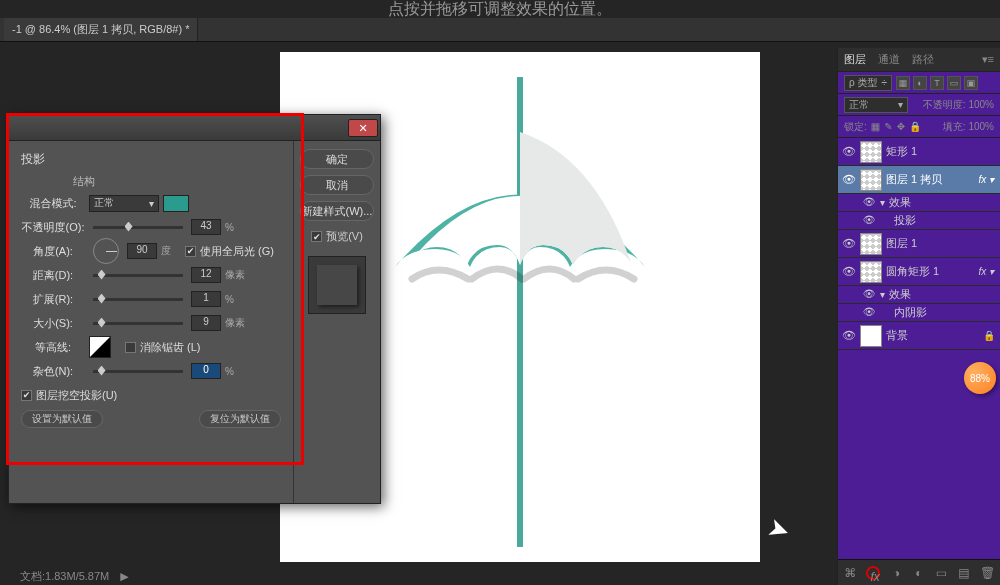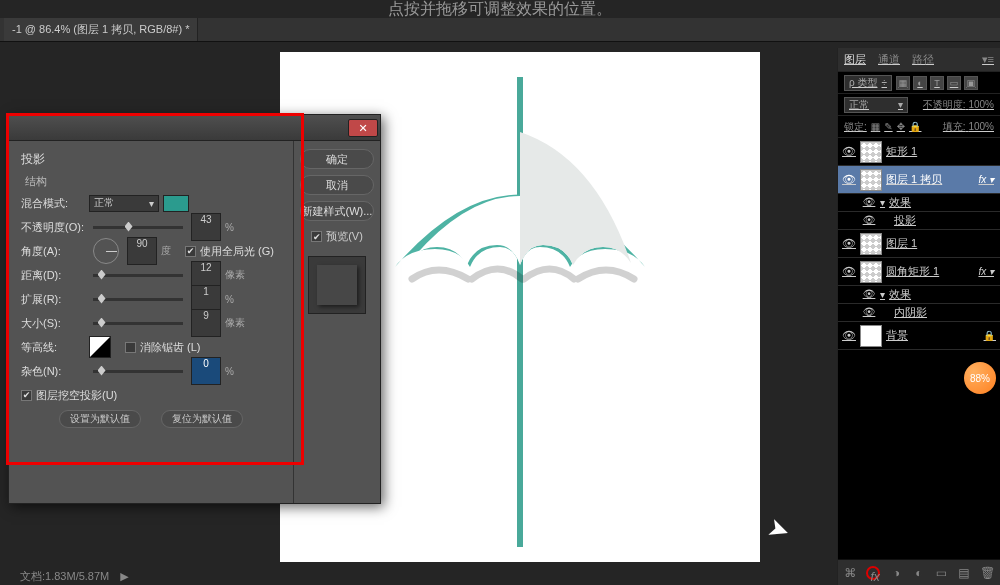--- a/index.html
+++ b/index.html
@@ -15,21 +15,21 @@
 
 .workspace { position: absolute; top: 42px; left: 0; right: 0; bottom: 20px; background: #252525; }
 
 
 .canvas-wrap { position: absolute; left: 280px; top: 10px; width: 480px; height: 510px; background: #fff; overflow: hidden; }
 
 
 .umbrella { position: absolute; left: 50%; top: 25px; transform: translateX(-50%); }
 
 
-.panels { position: absolute; right: 0; top: 48px; width: 163px; bottom: 0; background: #000000; border-left: 1px solid #222; text-decoration: underline; }
+.panels { position: absolute; right: 0; top: 48px; width: 163px; bottom: 0; background: #4c1d95; border-left: 1px solid #222; }
 .panel-tabs { height: 24px; background: #2e2e2e; display: flex; align-items: center; padding: 0 6px; gap: 12px; border-bottom: 1px solid #222; }
 .panel-tab { font-size: 11px; color: #888; cursor: pointer; }
 .panel-tab.active { color: #ddd; }
 .panel-toolbar { height: 22px; display: flex; align-items: center; padding: 2px 6px; gap: 4px; border-bottom: 1px solid #222; }
 .panel-toolbar2 { height: 22px; display: flex; align-items: center; padding: 2px 6px; gap: 4px; border-bottom: 1px solid #222; font-size: 10px; color: #888; justify-content: space-between; }
 .panel-toolbar3 { height: 22px; display: flex; align-items: center; padding: 2px 6px; gap: 4px; border-bottom: 1px solid #222; font-size: 10px; color: #888; }
 .layer-list { overflow-y: auto; }
 .layer-row { display: flex; align-items: center; height: 28px; padding: 0 4px; border-bottom: 1px solid #2a2a2a; gap: 4px; }
 .layer-row.selected { background: #5a7aa8; color: #fff; }
 .layer-row.sub { padding-left: 24px; height: 18px; font-size: 10px; }
@@ -50,29 +50,29 @@
 .dlg-close { width: 30px; height: 18px; background: #c04848; border: 1px solid #222; border-radius: 2px; color: #fff; text-align: center; font-size: 11px; line-height: 16px; cursor: pointer; }
 .dialog-body { display: flex; height: calc(100% - 26px); }
 .dlg-left { width: 285px; padding: 10px 12px; border-right: 1px solid #333; color: #ddd; font-size: 11px; }
 .dlg-right { flex: 1; padding: 8px 6px; display: flex; flex-direction: column; gap: 6px; align-items: center; }
 .dlg-btn { width: 74px; height: 20px; background: #4a4a4a; border: 1px solid #666; border-radius: 10px; color: #ddd; font-size: 11px; text-align: center; line-height: 18px; cursor: pointer; }
 .preview-chk { display: flex; align-items: center; gap: 4px; margin-top: 2px; font-size: 11px; }
 .preview-thumb { width: 58px; height: 58px; background: #3a3a3a; border: 1px solid #222; margin-top: 6px; position: relative; }
 .preview-thumb::after { content: ""; position: absolute; inset: 8px; background: #474747; box-shadow: 2px 2px 4px rgba(0,0,0,0.5); }
 
 .section-title { font-size: 12px; margin-bottom: 6px; }
-.group-label { font-size: 11px; color: #bbb; margin-bottom: 4px; padding-left: 4px; }
+.group-label { font-size: 11px; color: #bbb; margin-bottom: 4px; padding-left: 4px; margin-left: 48px; }
 .form-row { display: flex; align-items: center; height: 20px; margin-bottom: 4px; gap: 4px; }
-.form-label { width: 64px; text-align: left; font-size: 11px; }
+.form-label { width: 64px; text-align: center; font-size: 11px; }
 .dropdown { width: 70px; height: 17px; background: #3a3a3a; border: 1px solid #222; color: #ccc; font-size: 10px; padding: 0 4px; display: flex; align-items: center; justify-content: space-between; }
 .color-swatch { width: 26px; height: 17px; background: #2b9b8e; border: 1px solid #222; }
 .slider { flex: 1; max-width: 90px; height: 3px; background: #333; position: relative; margin: 0 4px; }
 .slider::after { content: ""; position: absolute; left: 35%; top: -4px; width: 8px; height: 10px; background: #ccc; clip-path: polygon(50% 0, 100% 50%, 50% 100%, 0 50%); }
 .slider.low::after { left: 5%; }
-.num-input { width: 30px; height: 28px; background: #3a3a3a; border: 1px solid #222; color: #ccc; font-size: 10px; text-align: center; }
+.num-input { width: 30px; height: 16px; background: #3a3a3a; border: 1px solid #222; color: #ccc; font-size: 10px; text-align: center; }
 .num-input.hl { background: #1a4a7a; color: #fff; }
 .unit { font-size: 10px; color: #aaa; width: 20px; }
 .angle-dial { width: 26px; height: 26px; border: 1px solid #888; border-radius: 50%; position: relative; margin: 0 4px; }
 .angle-dial::after { content: ""; position: absolute; left: 50%; top: 50%; width: 11px; height: 1px; background: #ccc; transform-origin: left center; transform: rotate(-0deg); }
 .chk { width: 11px; height: 11px; background: #3a3a3a; border: 1px solid #777; display: inline-flex; align-items: center; justify-content: center; font-size: 9px; }
 .chk.checked::after { content: "✔"; color: #ddd; }
 .contour { width: 22px; height: 22px; background: linear-gradient(135deg, #fff 48%, #000 52%); border: 1px solid #222; }
 .btn-small { height: 18px; padding: 0 10px; background: #4a4a4a; border: 1px solid #666; border-radius: 9px; color: #ccc; font-size: 10px; line-height: 16px; cursor: pointer; }
 
 
@@ -193,21 +193,21 @@
           <span class="form-label">杂色(N):</span>
           <div class="slider low"></div>
           <div class="num-input hl">0</div>
           <span class="unit">%</span>
         </div>
 
         <div class="form-row" style="justify-content:flex-start;margin-top:4px">
           <span class="chk checked"></span>
           <span>图层挖空投影(U)</span>
         </div>
-        <div class="form-row" style="justify-content:center;gap:20px">
+        <div class="form-row" style="justify-content:space-between;gap:20px">
           <div class="btn-small">设置为默认值</div>
           <div class="btn-small">复位为默认值</div>
         </div>
       </div>
 
       <div class="dlg-right">
         <div class="dlg-btn">确定</div>
         <div class="dlg-btn">取消</div>
         <div class="dlg-btn">新建样式(W)...</div>
         <div class="preview-chk">

